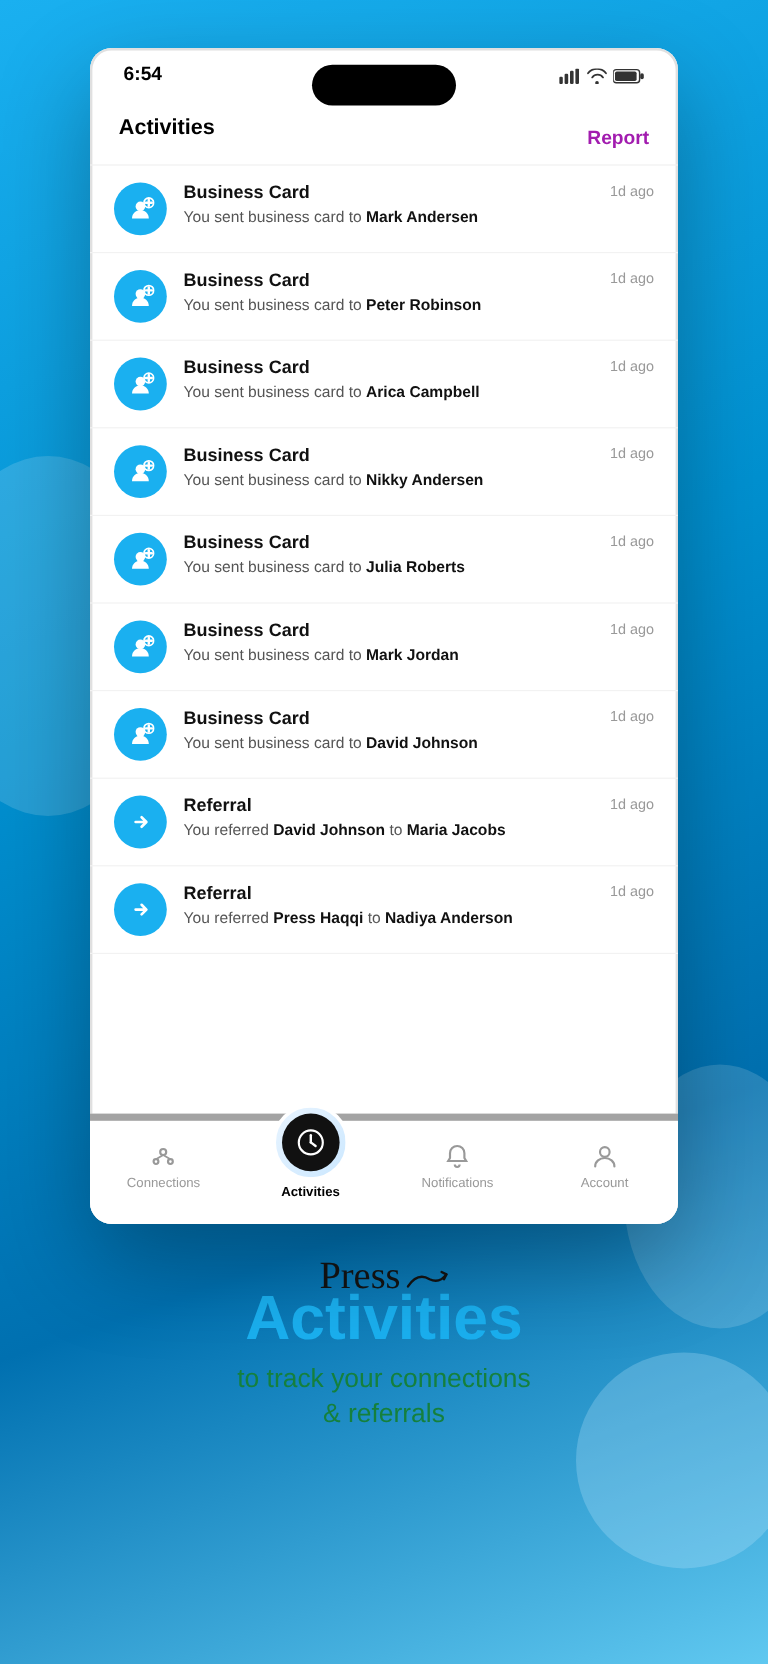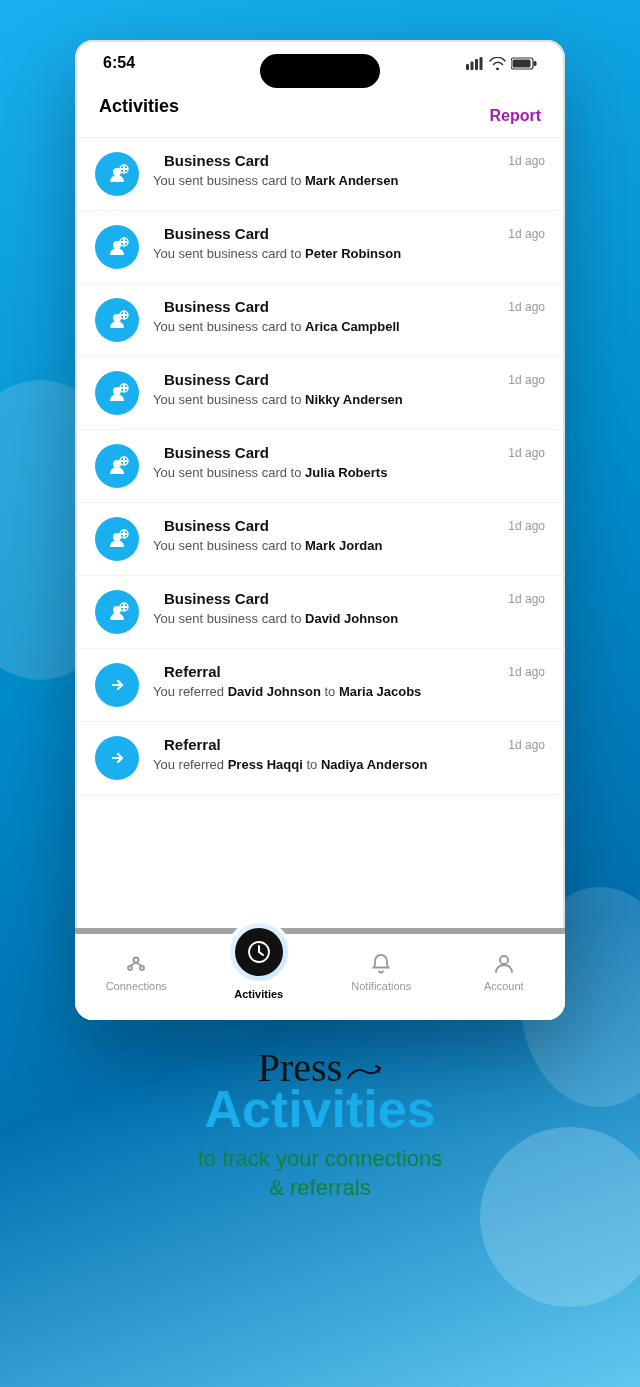--- a/index.html
+++ b/index.html
@@ -123,24 +123,23 @@
       border-radius: 50%;
       background: #1ab0f0;
       display: flex;
       align-items: center;
       justify-content: center;
       flex-shrink: 0;
     }
     .activity-content { flex: 1; }
     .activity-title-row {
       display: flex;
-      align-items: center;
+      align-items: flex-start;
       justify-content: space-between;
       margin-bottom: 3px;
-      margin-left: 11px;
     }
     .activity-title { font-size: 15px; font-weight: 700; color: #111; }
     .activity-time { font-size: 12px; color: #999; }
     .activity-desc { font-size: 13px; color: #555; line-height: 1.4; }
     .activity-desc b { font-weight: 700; color: #111; }
 
     
     .tab-bar {
       display: flex;
       align-items: center;
@@ -188,21 +187,21 @@
     svg { display: block; }
 
     
     .bottom-text {
       margin-top: 24px;
       text-align: center;
       padding: 0 40px;
     }
     .press-handwritten {
       font-family: 'Brush Script MT', cursive, Georgia;
-      font-size: 40px;
+      font-size: 32px;
       color: #111;
       margin-bottom: -8px;
       position: relative;
     }
     .press-activities {
       font-size: 52px;
       font-weight: 900;
       color: #1ab0f0;
       line-height: 1;
     }

